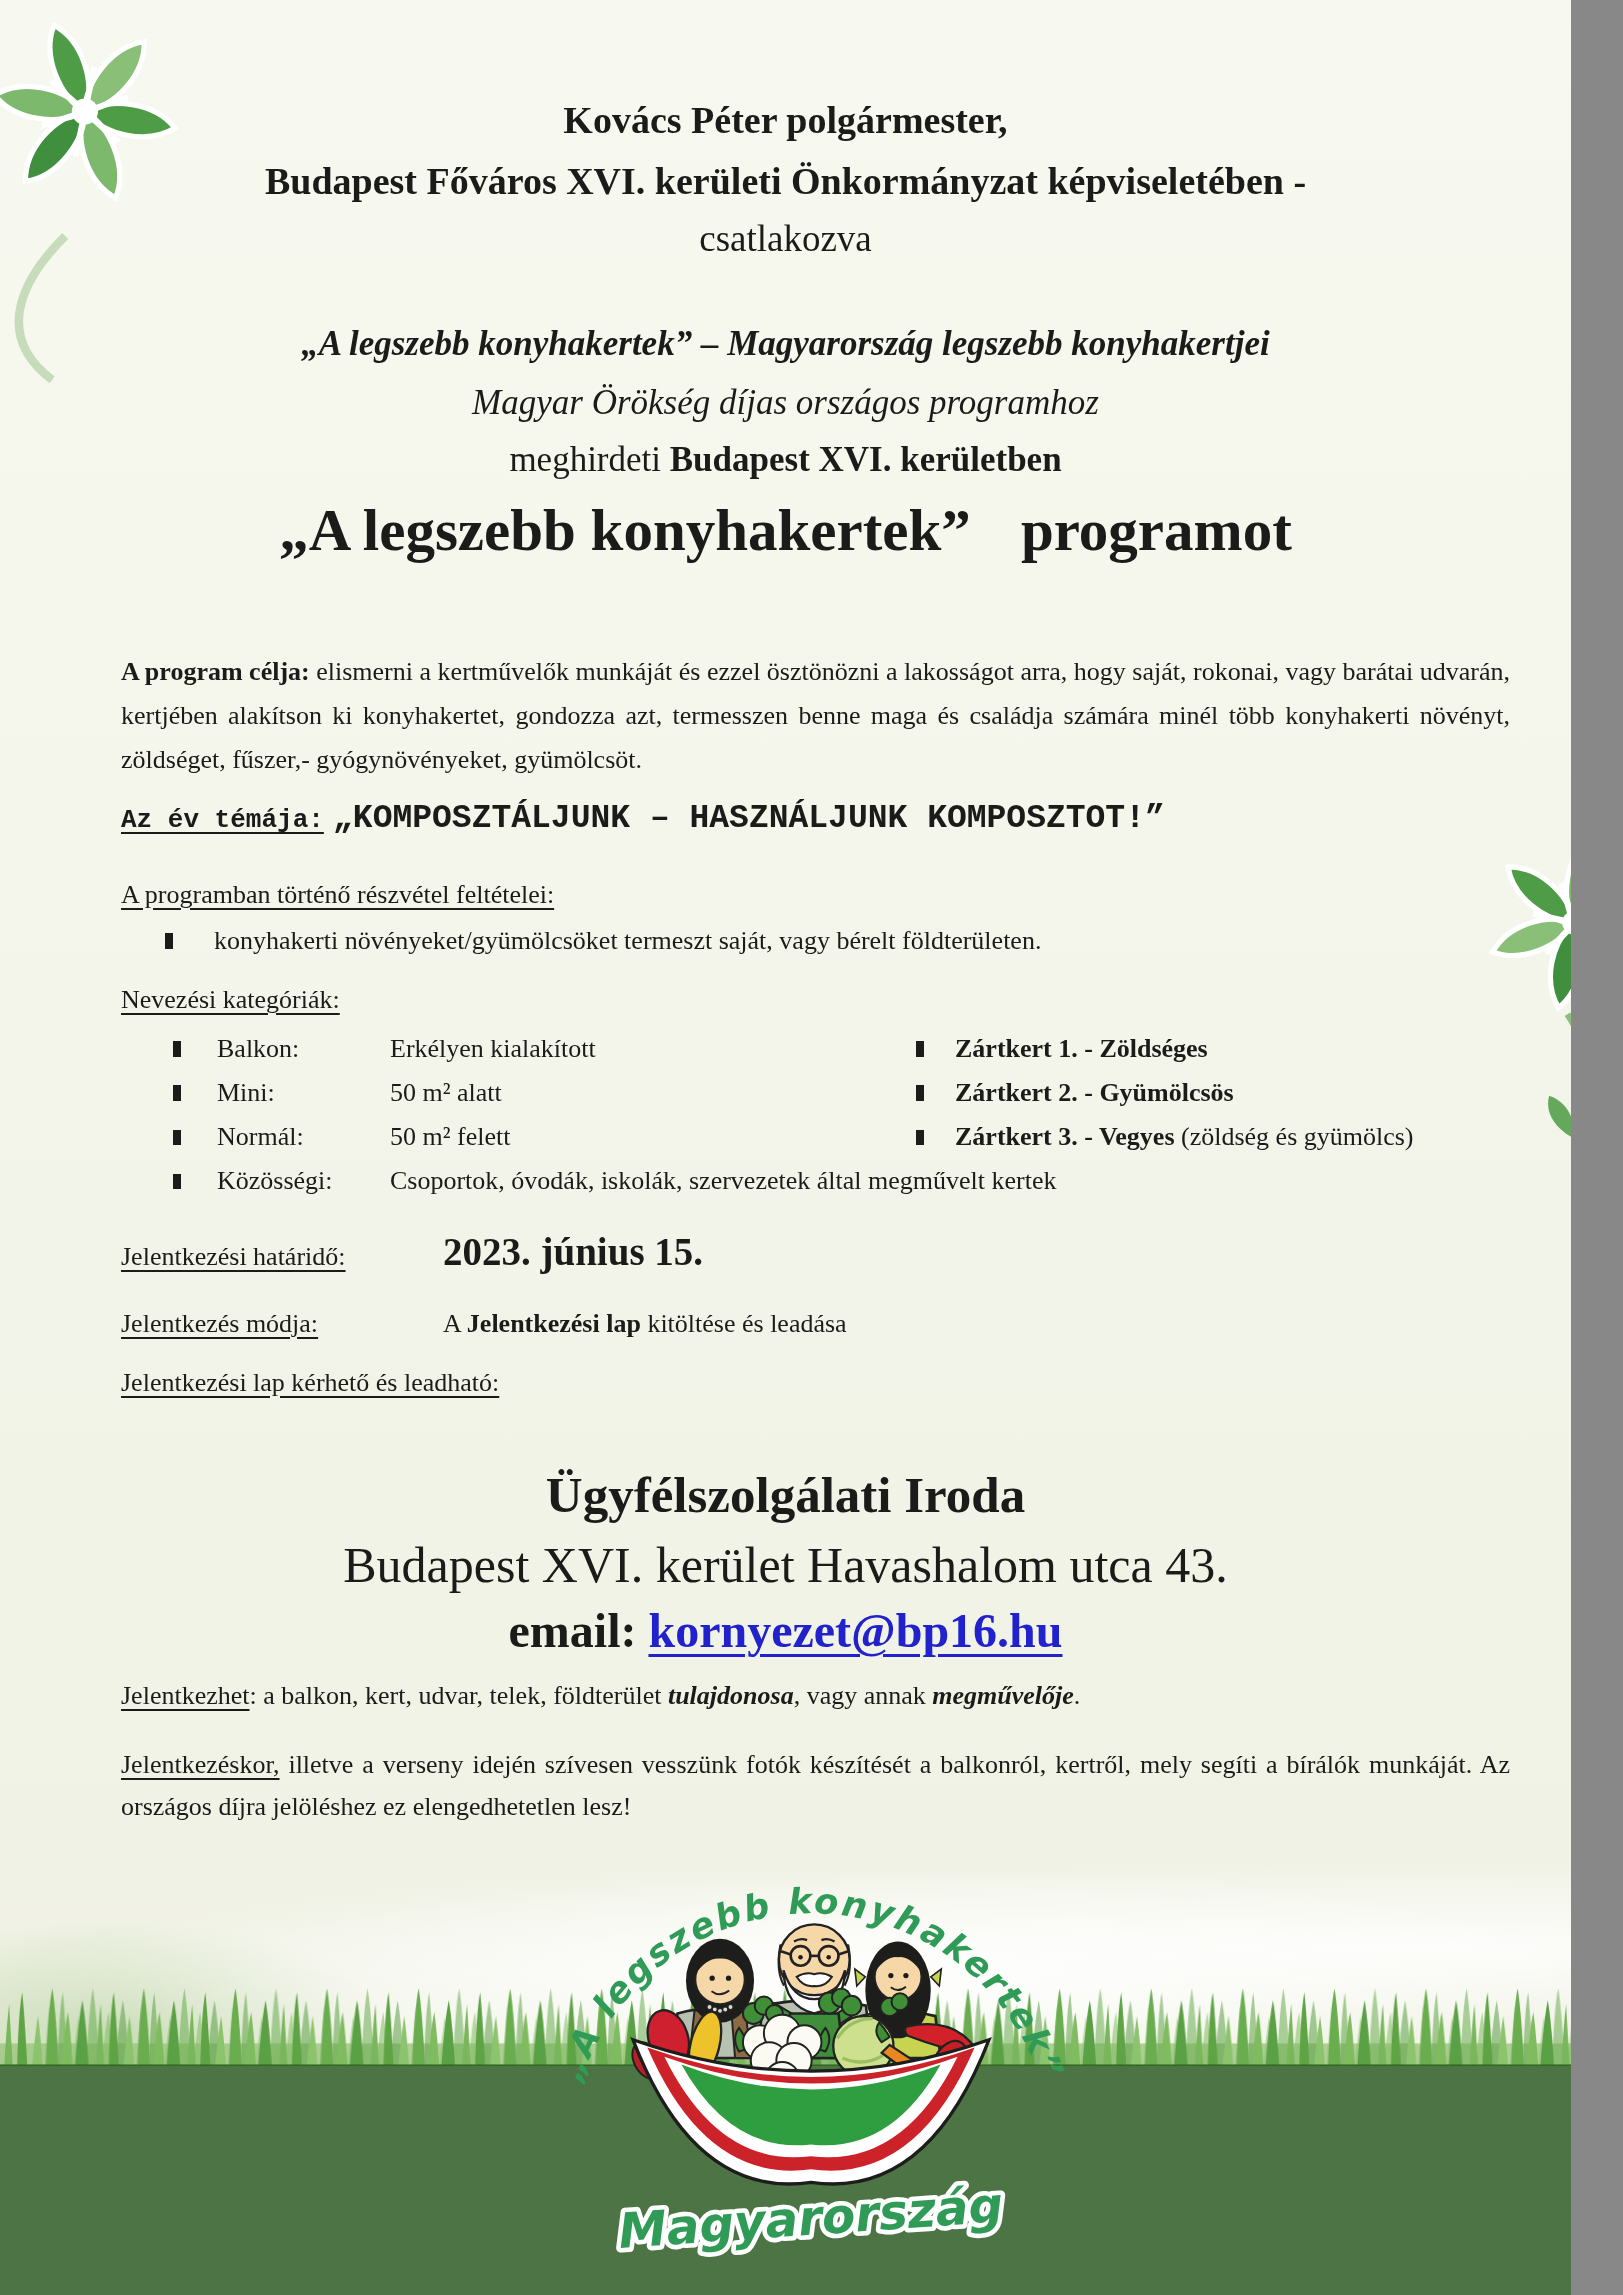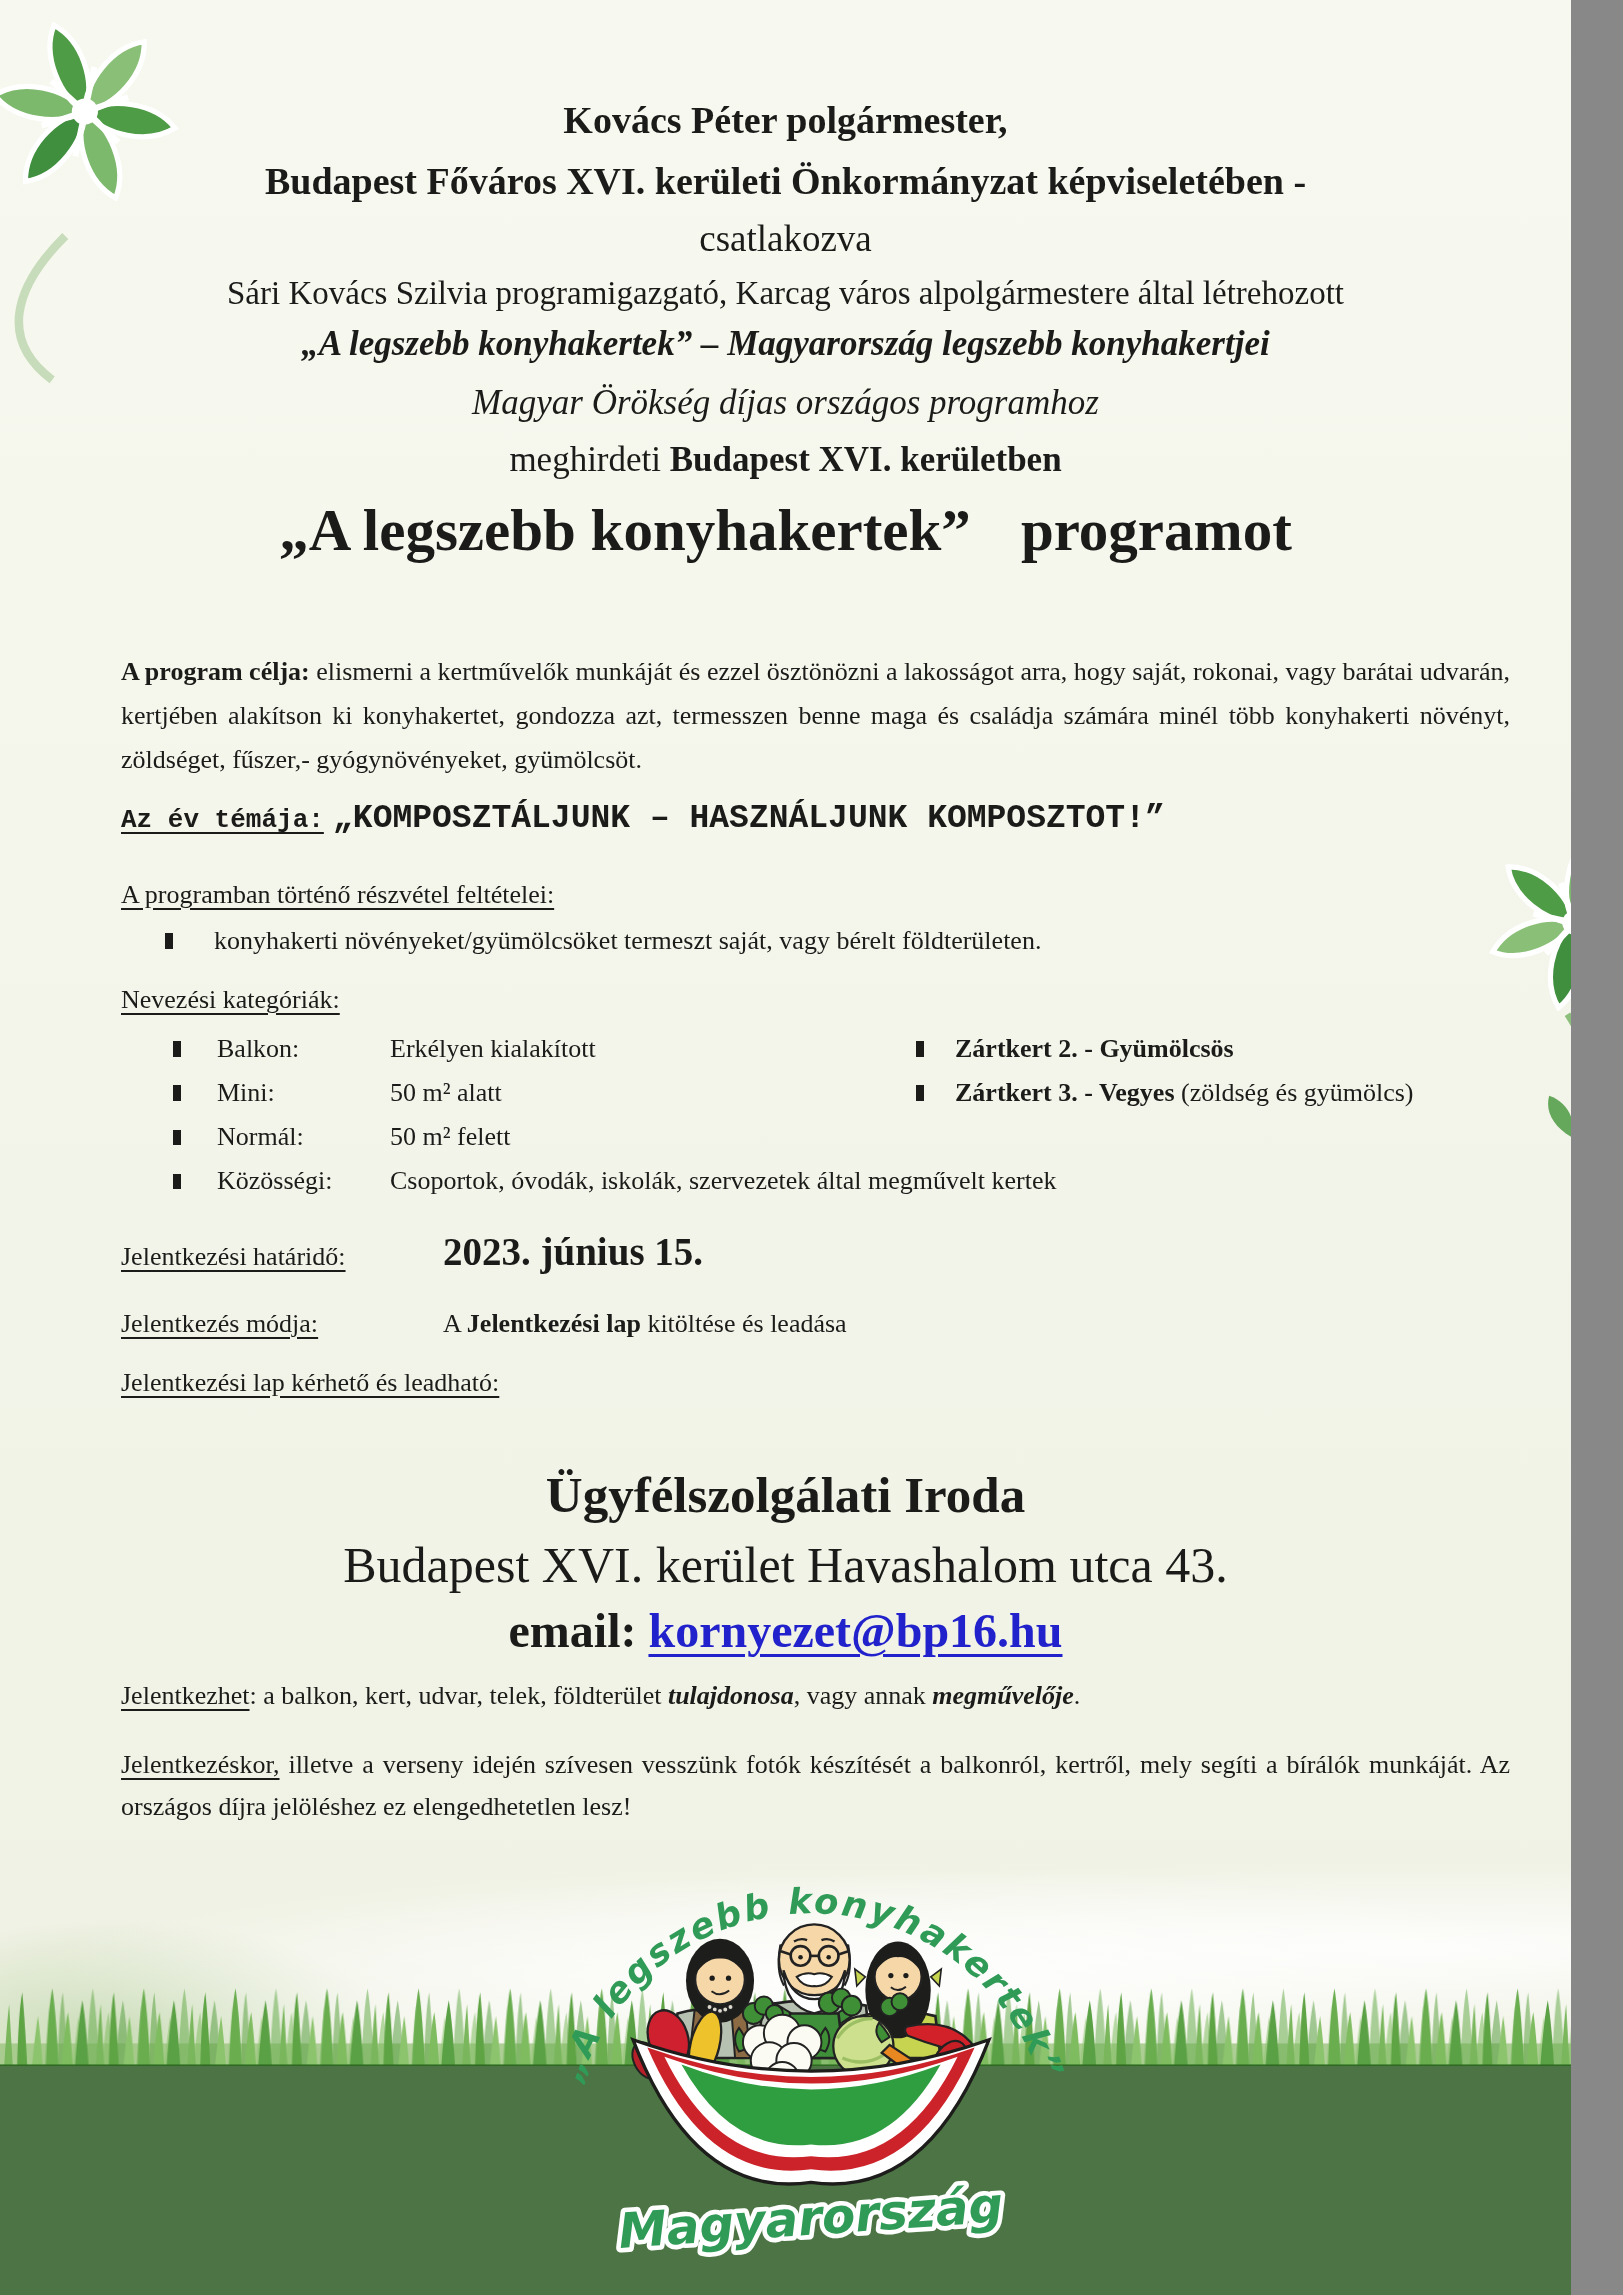--- a/index.html
+++ b/index.html
@@ -121,21 +121,20 @@
       </g>
       <circle r="18" fill="#ffffff"></circle>
     </g>
     <path d="M140 370 C185 440,190 500,150 560" stroke="#7fb96f" stroke-width="10" fill="none" opacity=".9"></path>
     <path d="M150 560 C120 545,105 520,112 495 C140 505,152 530,150 560 Z" fill="#55a04c" opacity=".9"></path>
   </svg>
 
   <div class="abs ctr hdr1">Kovács Péter polgármester,</div>
   <div class="abs ctr hdr2">Budapest Főváros XVI. kerületi Önkormányzat képviseletében -</div>
   <div class="abs ctr hdr3">csatlakozva</div>
-  <div class="abs ctr hdr4">Sári Kovács Szilvia programigazgató, Karcag város alpolgármestere által létrehozott</div>
   <div class="abs ctr hdr5">„A legszebb konyhakertek” – Magyarország legszebb konyhakertjei</div>
   <div class="abs ctr hdr6">Magyar Örökség díjas országos programhoz</div>
   <div class="abs ctr hdr7"><span>meghirdeti </span><span class="b">Budapest XVI. kerületben</span></div>
   <div class="abs ctr bigtitle"><span>„A legszebb konyhakertek”</span><span class="suffix">programot</span></div>
 
   <p class="abs block purpose" style="margin:0"><span class="lab">A program célja:</span><span> elismerni a kertművelők munkáját és ezzel ösztönözni a lakosságot arra, hogy saját, rokonai, vagy barátai udvarán, kertjében alakítson ki konyhakertet, gondozza azt, termesszen benne maga és családja számára minél több konyhakerti növényt, zöldséget, fűszer,- gyógynövényeket, gyümölcsöt.</span></p>
 
   <div class="abs block theme"><span class="lab u">Az év témája:</span><span class="txt">„KOMPOSZTÁLJUNK – HASZNÁLJUNK KOMPOSZTOT!”</span></div>
 
   <div class="abs block sechead parthead"><span class="u">A programban történő részvétel feltételei:</span></div>
@@ -171,20 +170,26 @@
     <div class="catrow">
       <span class="bcell">
           <span class="sq"></span>
         </span>
       <span class="lab">Közösségi:</span>
       <span class="desc" style="white-space:nowrap">Csoportok, óvodák, iskolák, szervezetek által megművelt kertek</span>
     </div>
   </div>
 
   <div class="abs catcol catright">
+    <div class="catrow">
+      <span class="bcell">
+          <span class="sq"></span>
+        </span>
+      <span><span class="b">Zártkert 1. - Zöldséges</span><span></span></span>
+    </div>
     <div class="catrow">
       <span class="bcell">
           <span class="sq"></span>
         </span>
       <span><span class="b">Zártkert 2. - Gyümölcsös</span><span></span></span>
     </div>
     <div class="catrow">
       <span class="bcell">
           <span class="sq"></span>
         </span>

